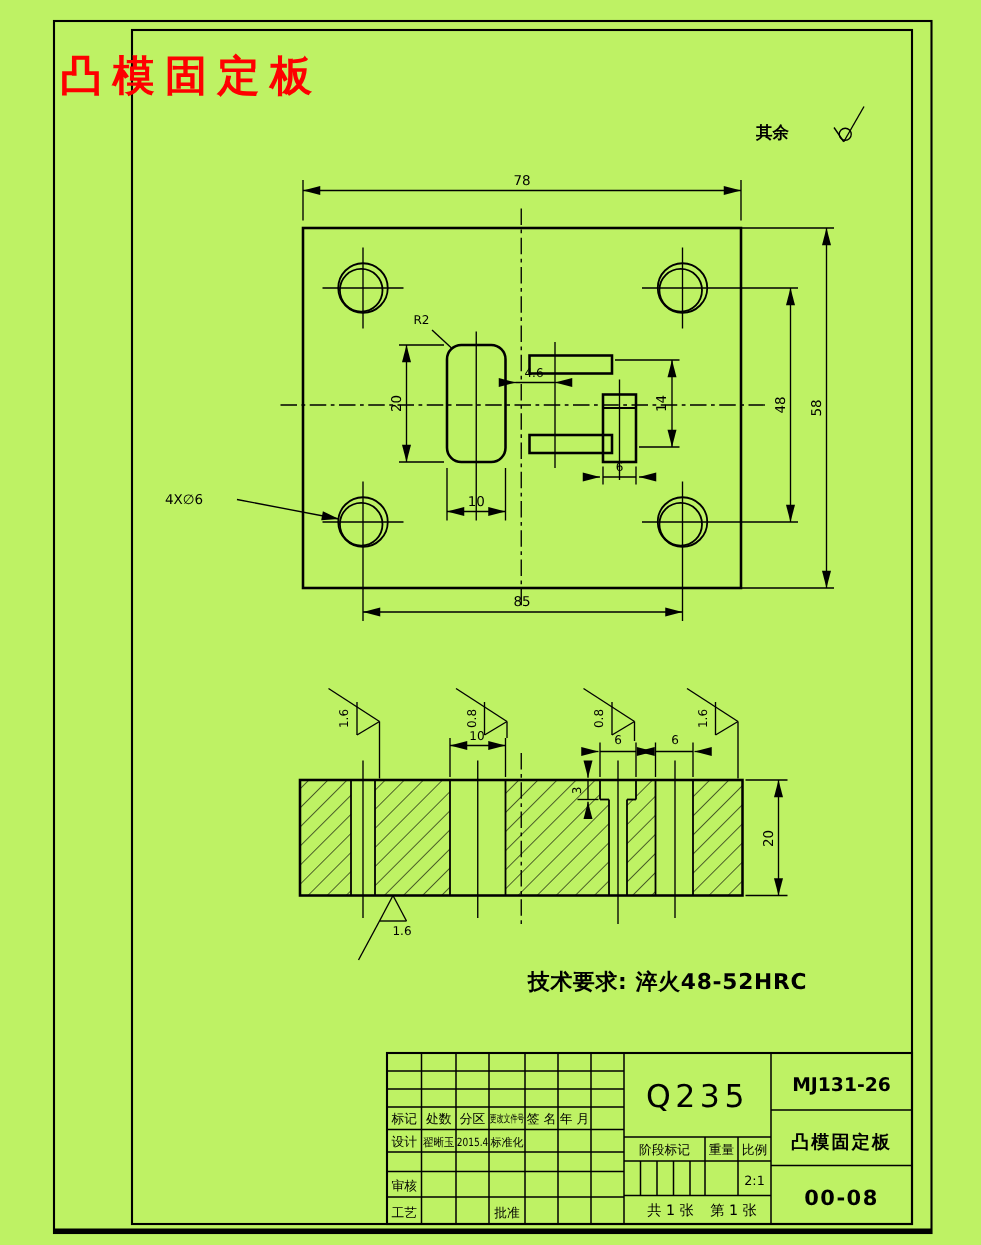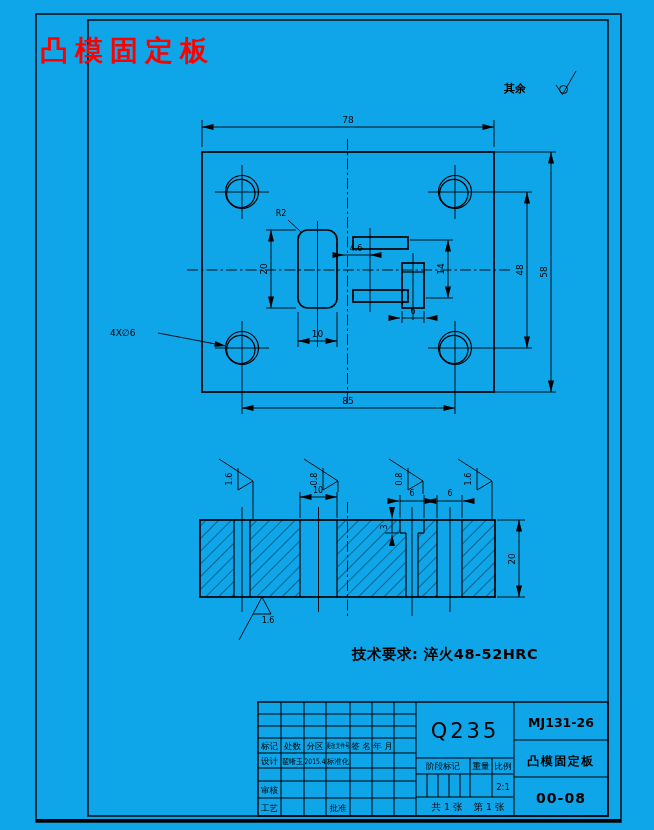--- a/index.html
+++ b/index.html
@@ -1,16 +1,16 @@
 <!DOCTYPE html>
 <html><head>
 <meta charset="utf-8">
 <style>
   html,body{margin:0;padding:0;background:#ffffff;}
-  #sheet{position:relative;width:654px;height:830px;background:#0ea5e9;overflow:hidden;
+  #sheet{position:relative;width:654px;height:830px;background:#bef264;overflow:hidden;
          font-family:"DejaVu Sans",sans-serif;}
   svg{position:absolute;left:0;top:0;}
   .s-frame{stroke:#000;stroke-width:1.4;fill:none;}
   .s-thick{stroke:#000;stroke-width:1.7;fill:none;}
   .s-med{stroke:#000;stroke-width:1.2;fill:none;}
   .s-thin{stroke:#000;stroke-width:0.9;fill:none;}
   .s-tb{stroke:#000;stroke-width:1;fill:none;}
   .s-center{stroke:#000;stroke-width:0.9;fill:none;stroke-dasharray:11 3 2.5 3;}
   text{fill:#000;font-family:"DejaVu Sans",sans-serif;}
   .tc{text-anchor:middle;}

